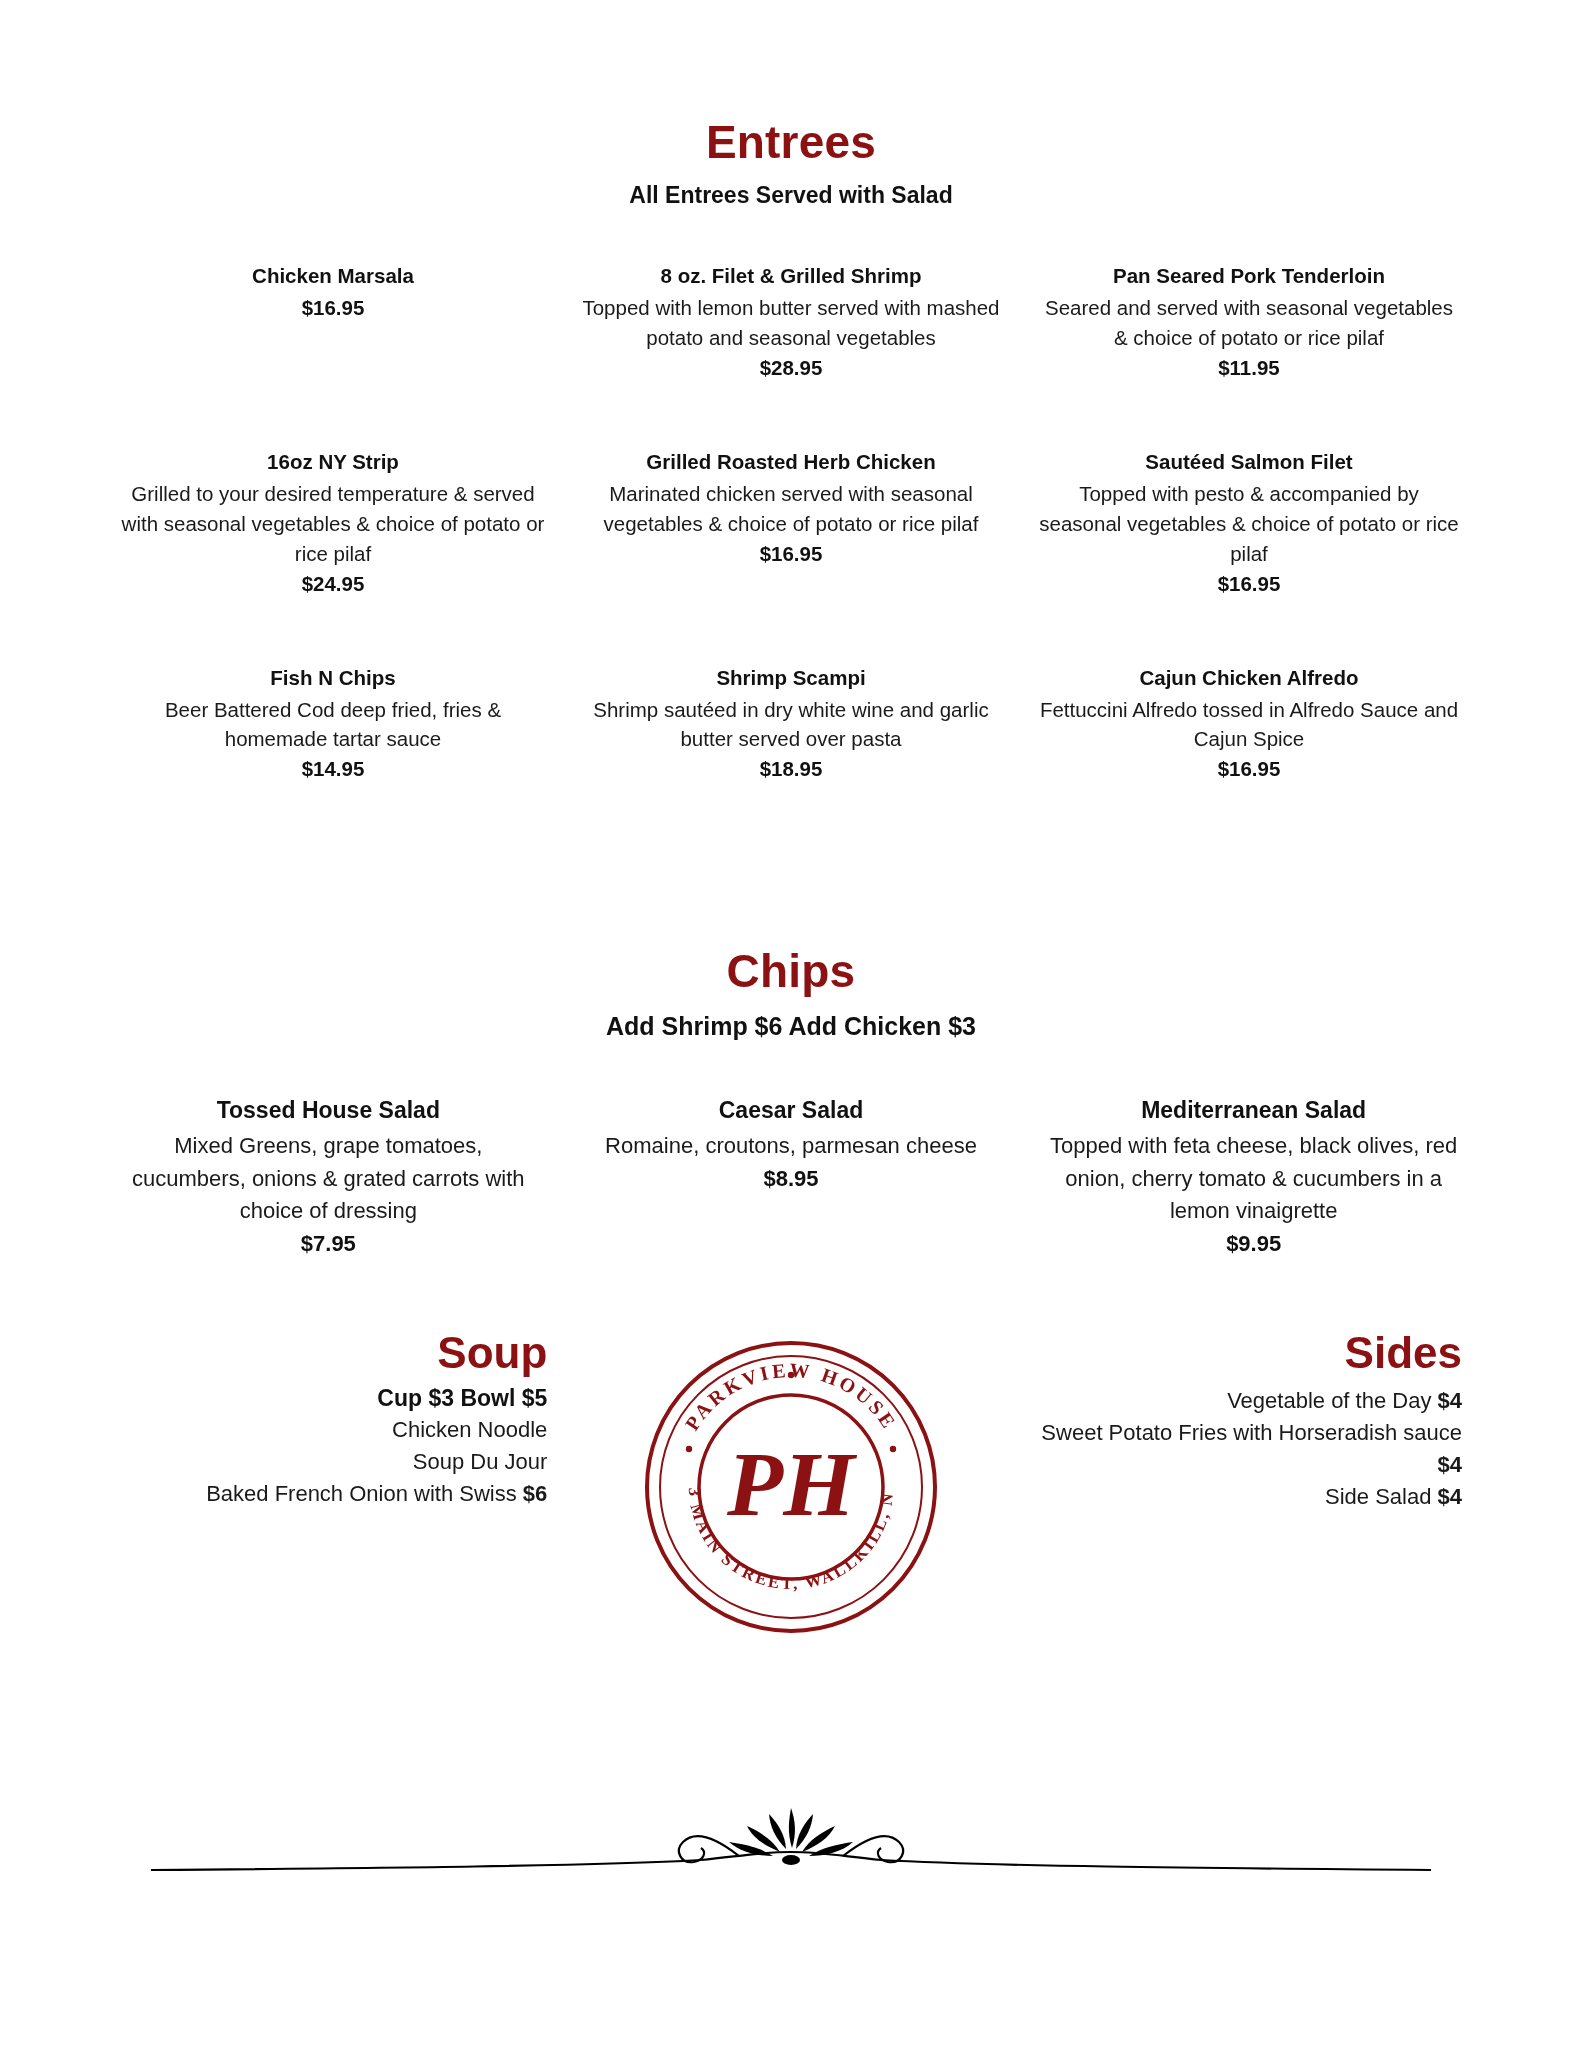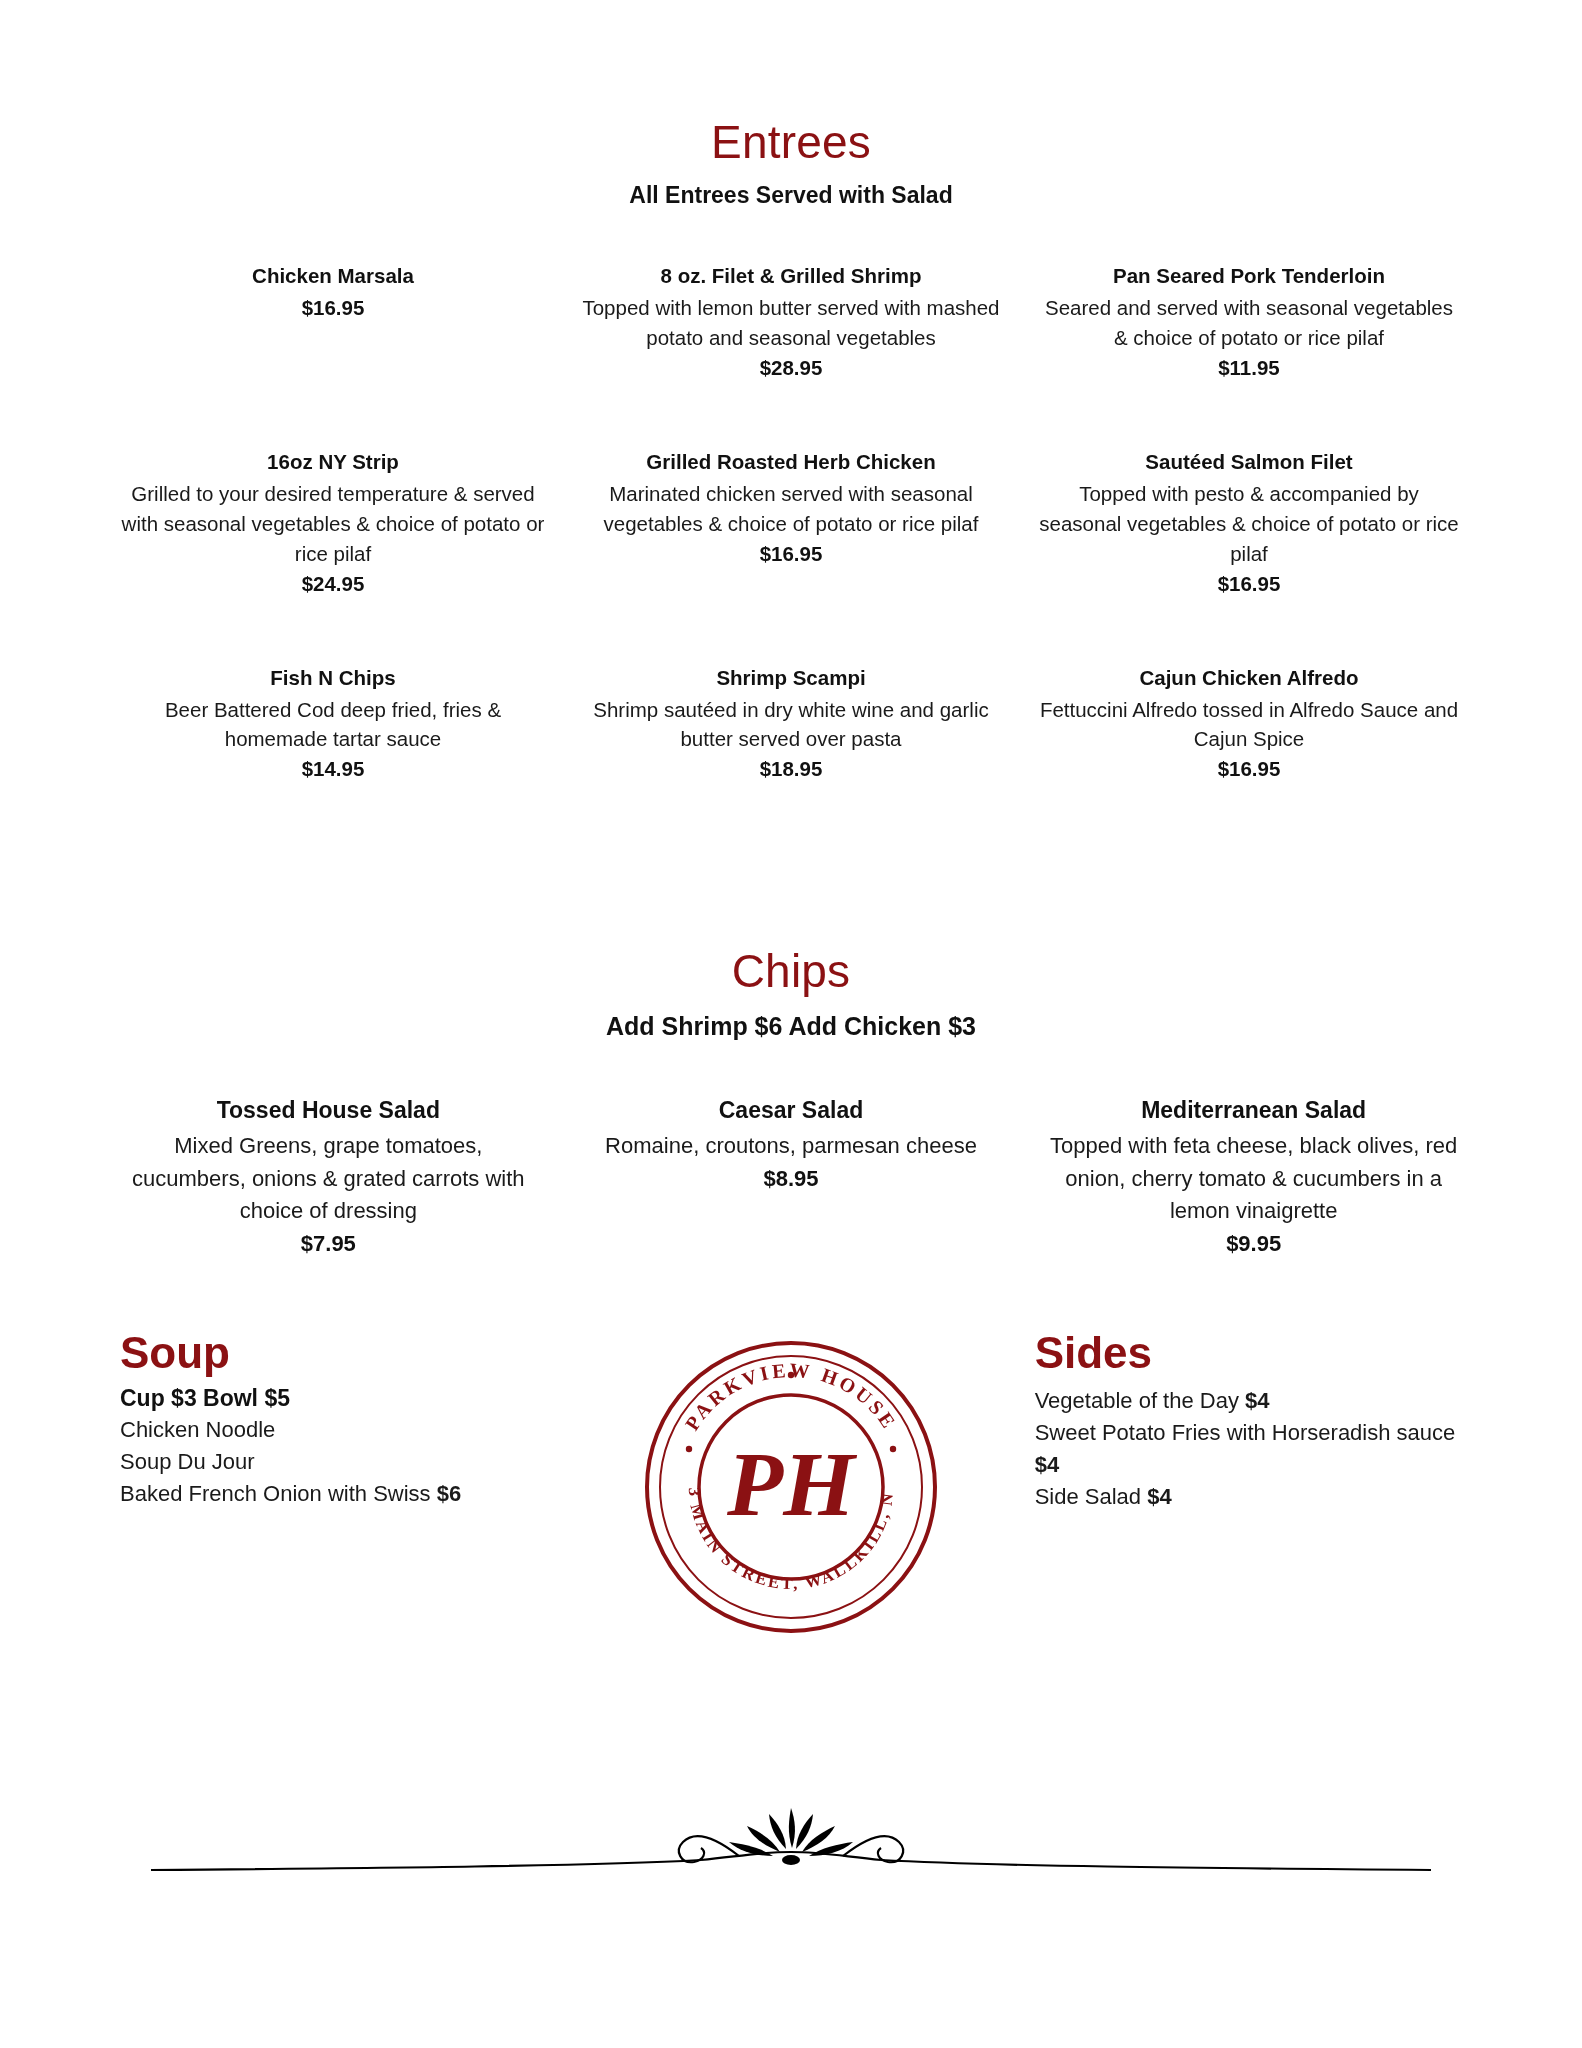--- a/index.html
+++ b/index.html
@@ -20,21 +20,21 @@
     height: 2048px;
     position: relative;
     box-sizing: border-box;
     padding: 0 120px;
   }
 
   
   .section-title {
     text-align: center;
     color: #8B1113;
-    font-weight: normal;
+    font-weight: bold;
     letter-spacing: 0.2px;
   }
   .entrees-title {
     font-size: 46px;
     margin-top: 118px;
     line-height: 1.05;
   }
   .entrees-sub {
     text-align: center;
     font-size: 23px;
@@ -104,21 +104,21 @@
 
   
   .triple-row {
     display: grid;
     grid-template-columns: 1fr 1fr 1fr;
     column-gap: 30px;
     margin-top: 68px;
     align-items: start;
   }
   .soup-col, .sides-col {
-    text-align: left;
+    text-align: right;
   }
   .soup-title, .sides-title {
     color: #8B1113;
     font-weight: bold;
     font-size: 44px;
     line-height: 1.1;
     margin-bottom: 8px;
   }
   .soup-pricing {
     font-size: 23px;

